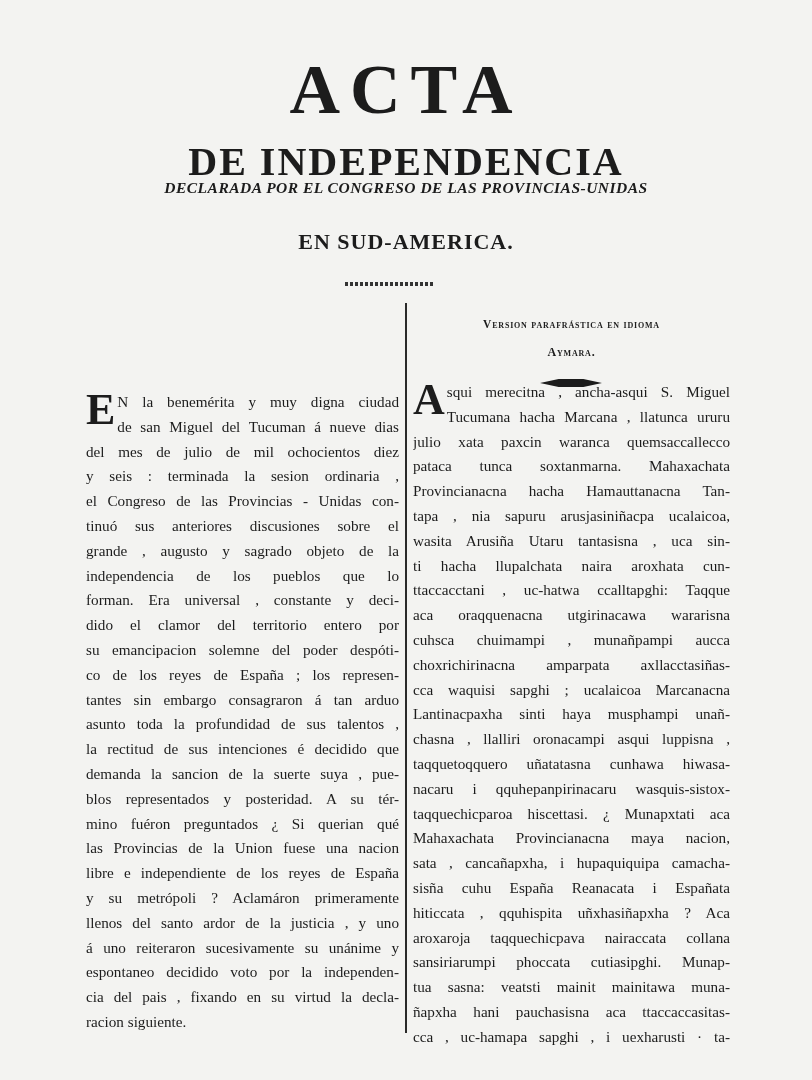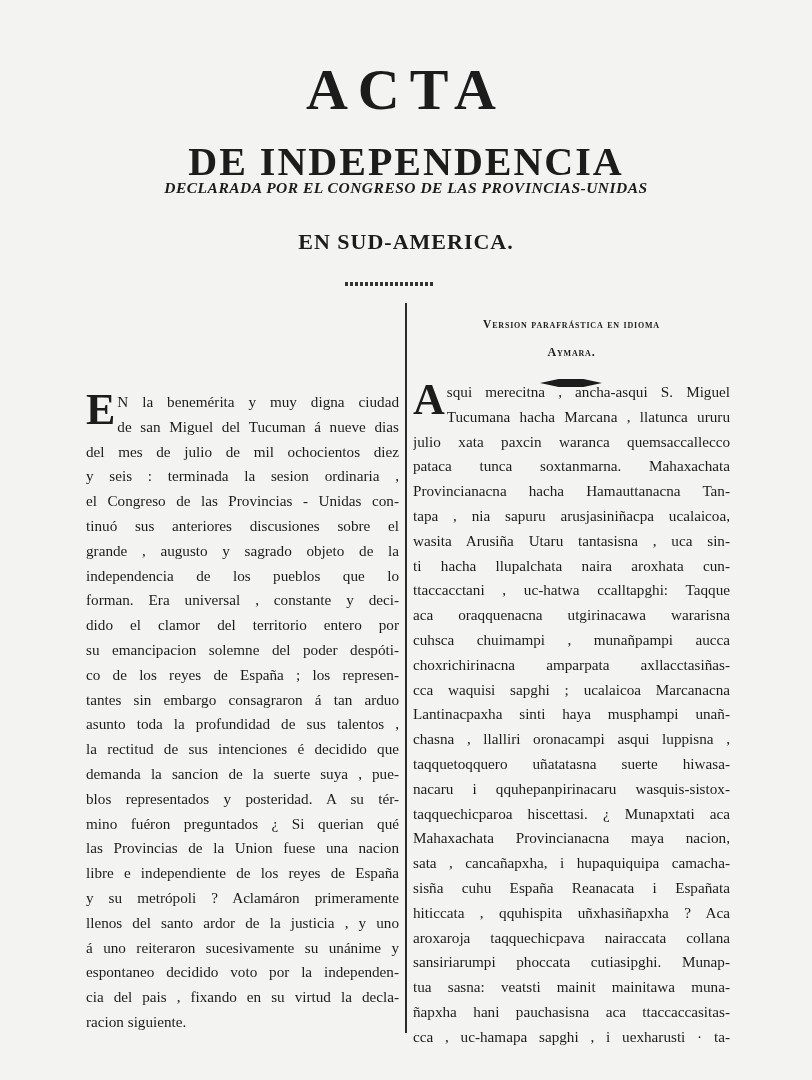--- a/index.html
+++ b/index.html
@@ -5,21 +5,21 @@
     html, body { margin: 0; padding: 0; }
     body {
       width: 812px; height: 1080px; overflow: hidden;
       background: #f3f3f1;
       color: #1c1c1c;
       font-family: "Liberation Serif", "DejaVu Serif", serif;
       position: relative;
     }
     .title-1 {
       position: absolute; top: 60px; left: 0; width: 812px;
-      text-align: center; font-weight: bold; font-size: 58px;
+      text-align: center; font-weight: bold; font-size: 70px;
       letter-spacing: 10px; line-height: 60px;
     }
     .title-2 {
       position: absolute; top: 140px; left: 0; width: 812px;
       text-align: center; font-weight: bold; font-size: 40px;
       letter-spacing: 2px; line-height: 44px;
     }
     .title-3 {
       position: absolute; top: 178px; left: 0; width: 812px;
       text-align: center; font-weight: bold; font-style: italic; font-size: 15.5px;
@@ -120,21 +120,21 @@
       <span class="line">tapa , nia sapuru arusjasiniñacpa ucalaicoa,</span>
       <span class="line">wasita Arusiña Utaru tantasisna , uca sin-</span>
       <span class="line">ti hacha llupalchata naira aroxhata cun-</span>
       <span class="line">ttaccacctani , uc-hatwa ccalltapghi: Taqque</span>
       <span class="line">aca oraqquenacna utgirinacawa wararisna</span>
       <span class="line">cuhsca chuimampi , munañpampi aucca</span>
       <span class="line">choxrichirinacna amparpata axllacctasiñas-</span>
       <span class="line">cca waquisi sapghi ; ucalaicoa Marcanacna</span>
       <span class="line">Lantinacpaxha sinti haya musphampi unañ-</span>
       <span class="line">chasna , llalliri oronacampi asqui luppisna ,</span>
-      <span class="line">taqquetoqquero uñatatasna suerte hiwasa-</span>
+      <span class="line">taqquetoqquero uñatatasna cunhawa hiwasa-</span>
       <span class="line">nacaru i qquhepanpirinacaru wasquis-sistox-</span>
       <span class="line">taqquechicparoa hiscettasi. ¿ Munapxtati aca</span>
       <span class="line">Mahaxachata Provincianacna maya nacion,</span>
       <span class="line">sata , cancañapxha, i hupaquiquipa camacha-</span>
       <span class="line">sisña cuhu España Reanacata i Españata</span>
       <span class="line">hiticcata , qquhispita uñxhasiñapxha ? Aca</span>
       <span class="line">aroxaroja taqquechicpava nairaccata collana</span>
       <span class="line">sansiriarumpi phoccata cutiasipghi. Munap-</span>
       <span class="line">tua sasna: veatsti mainit mainitawa muna-</span>
       <span class="line">ñapxha hani pauchasisna aca ttaccaccasitas-</span>

